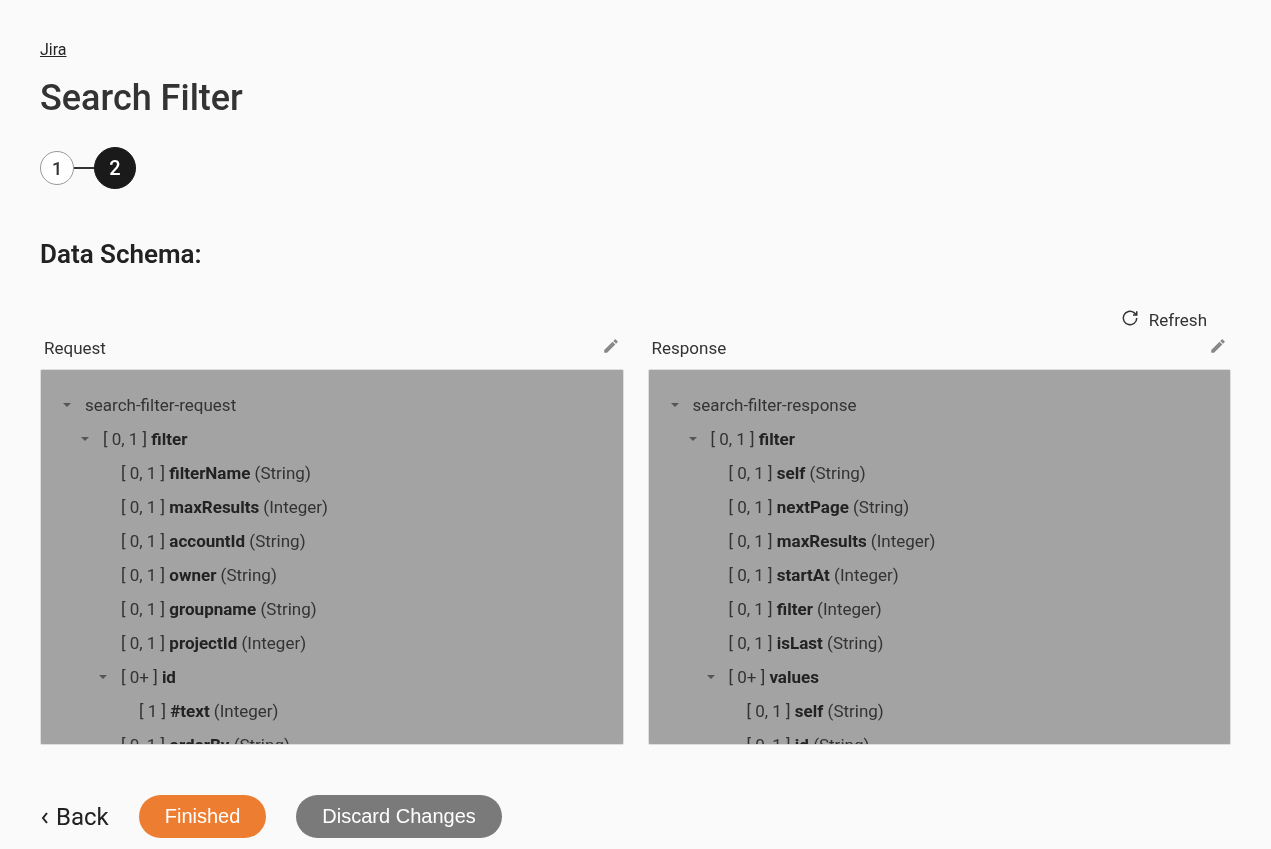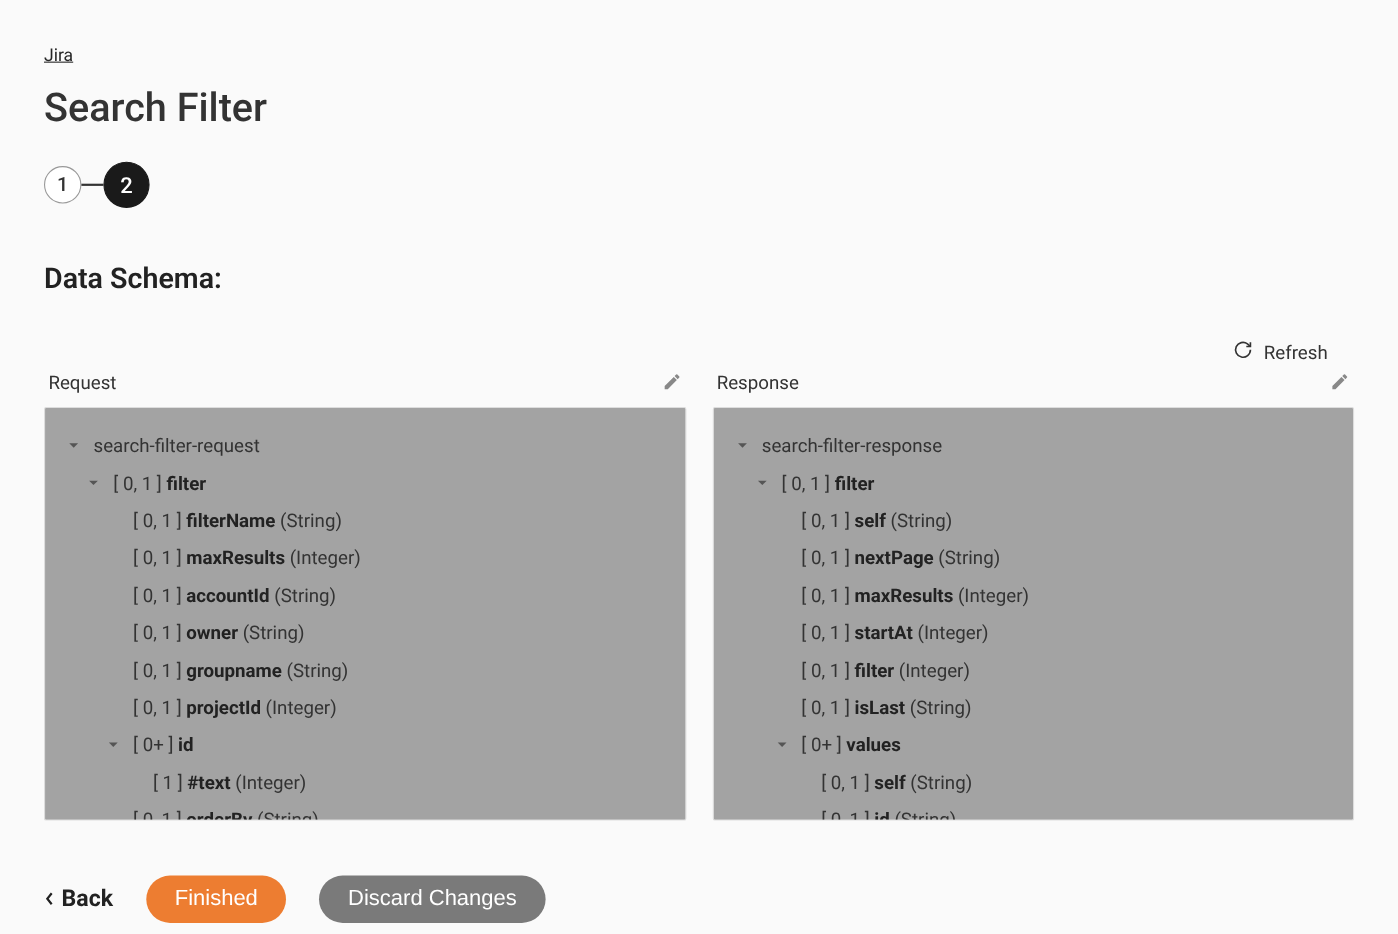--- a/index.html
+++ b/index.html
@@ -133,22 +133,22 @@
   .footer-actions {
     display: flex;
     align-items: center;
     gap: 30px;
     margin-top: 50px;
   }
   .back-btn {
     display: flex;
     align-items: center;
     gap: 6px;
-    font-size: 21px;
-    font-weight: 700;
+    font-size: 24px;
+    font-weight: 400;
     color: #222;
     cursor: pointer;
   }
   .back-btn svg { width: 10px; height: 14px; }
   .btn {
     border: none;
     border-radius: 22px;
     padding: 10px 26px;
     font-size: 20px;
     font-weight: 500;

